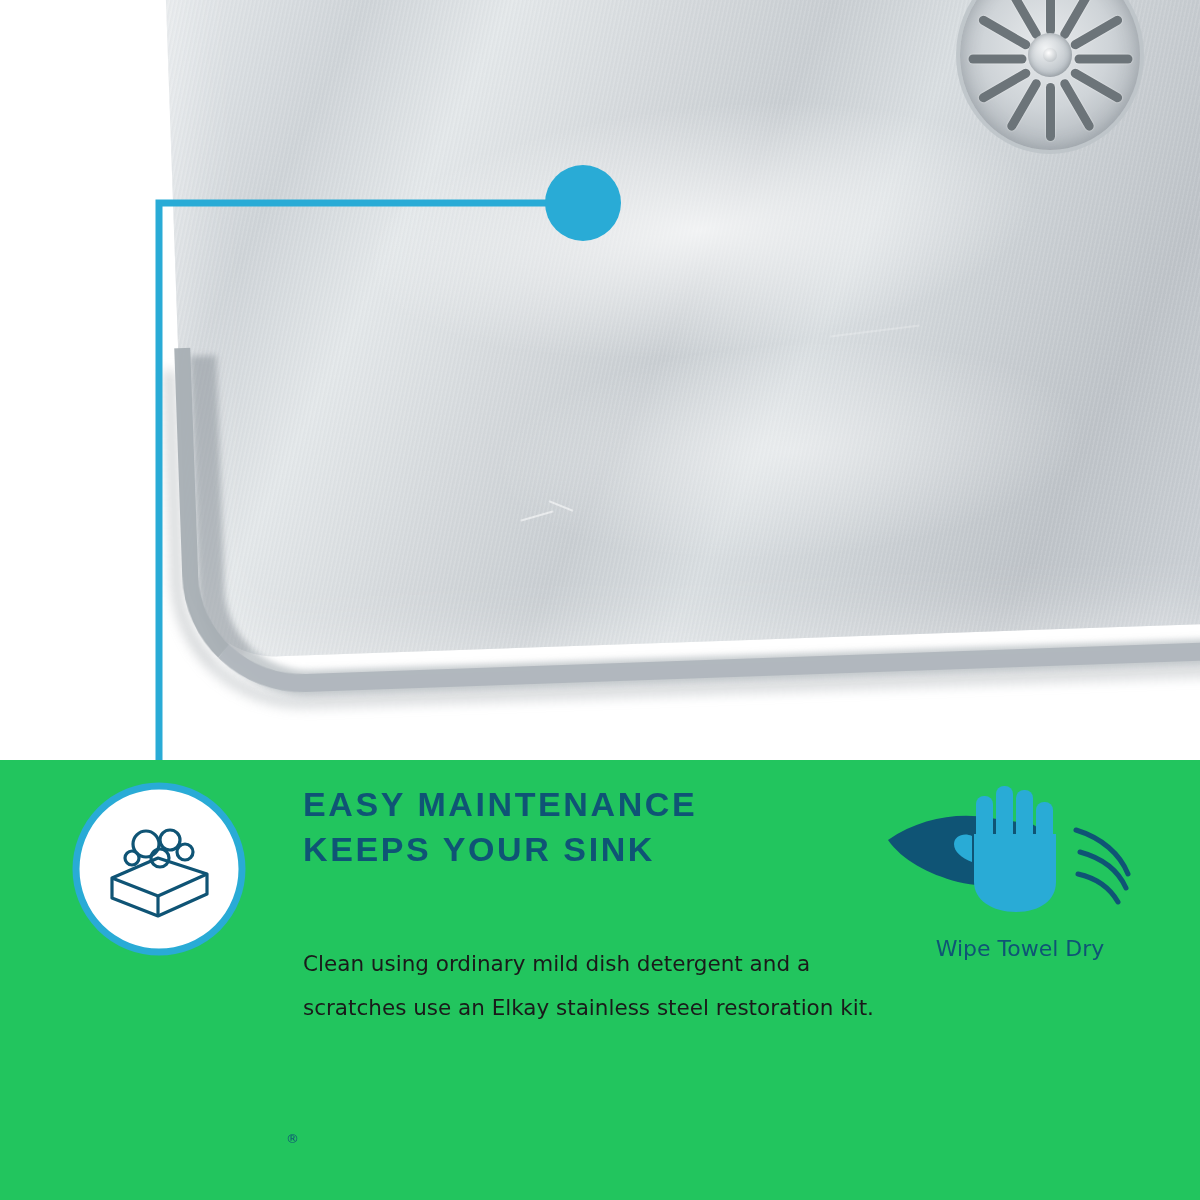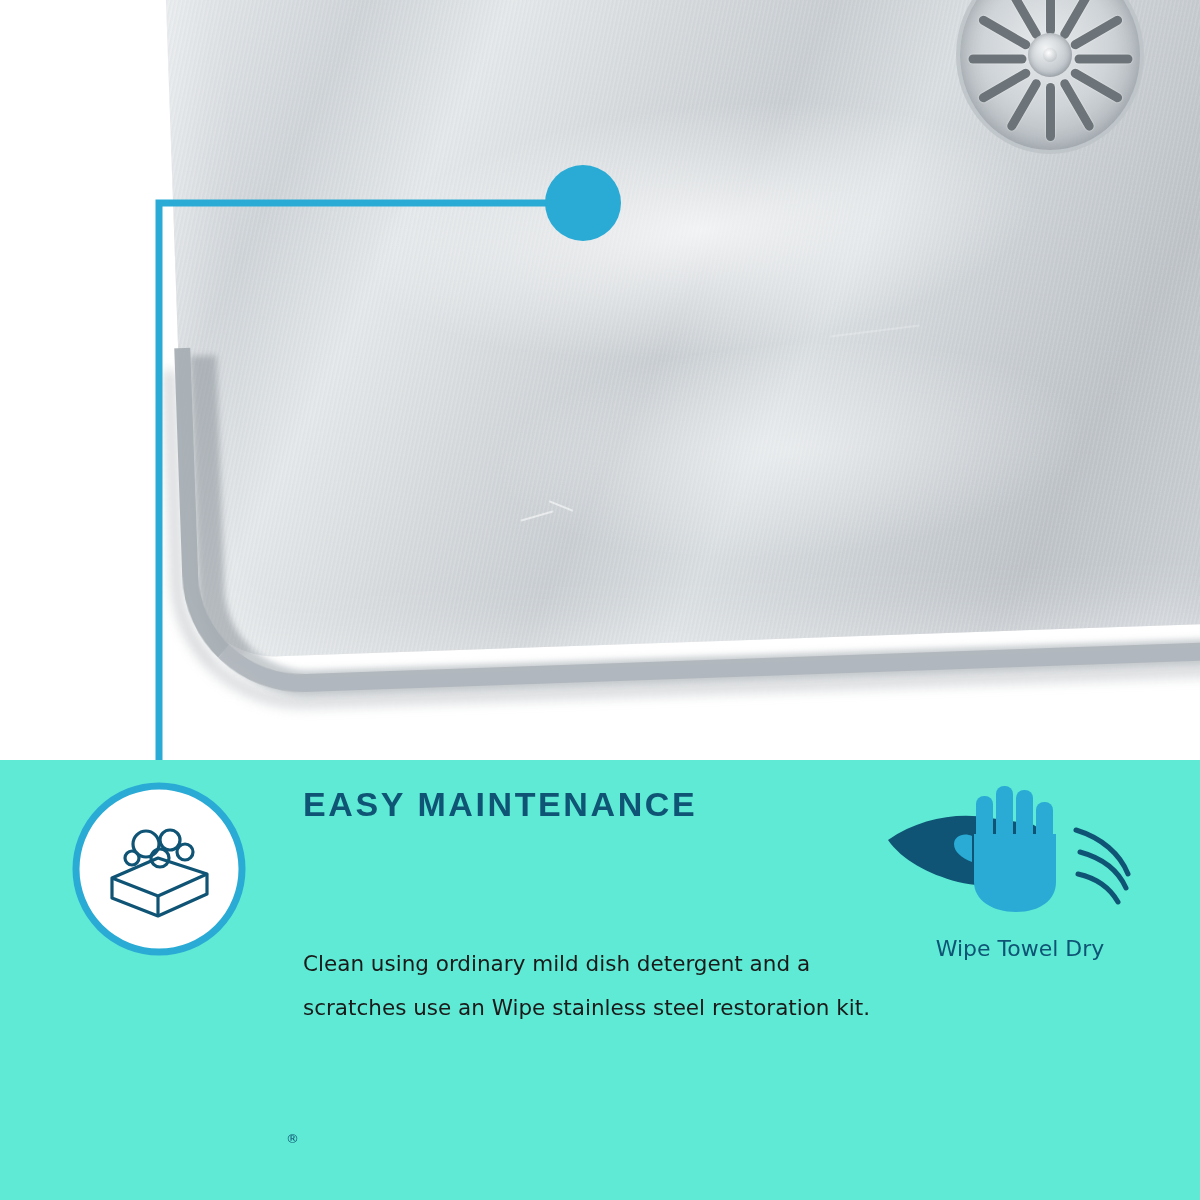--- a/index.html
+++ b/index.html
@@ -176,21 +176,21 @@
     pointer-events: none;
   }
 
   
   #content {
     position: absolute;
     left: 0;
     top: 760px;
     width: 1200px;
     height: 440px;
-    background: #5eead4;
+    background: #22c55e;
   }
 
   .badge-circle {
     position: absolute;
     left: 72px;
     top: 22px;
     width: 174px;
     height: 174px;
   }
 
@@ -300,25 +300,26 @@
       <circle cx="74" cy="62" r="13" fill="none" stroke="#0F5475" stroke-width="3.2"></circle>
       <circle cx="98" cy="58" r="10" fill="none" stroke="#0F5475" stroke-width="3.2"></circle>
       <circle cx="113" cy="70" r="8" fill="none" stroke="#0F5475" stroke-width="3.2"></circle>
       <circle cx="88" cy="76" r="9" fill="none" stroke="#0F5475" stroke-width="3.2"></circle>
       <circle cx="60" cy="76" r="7" fill="none" stroke="#0F5475" stroke-width="3.2"></circle>
     </svg>
   </div>
 
   <div class="headline">
     <div>EASY MAINTENANCE</div>
+    <div>KEEPS YOUR SINK</div>
   </div>
 
   <div class="body-copy">
     <div>Clean using ordinary mild dish detergent and a</div>
-    <div>scratches use an Wipe stainless steel restoration kit.</div>
+    <div>scratches use an Elkay stainless steel restoration kit.</div>
   </div>
 
   <div class="wipe-block">
     <svg viewBox="0 0 280 150" width="280" height="150">
 
       <path d="M8 62 C40 40 78 34 110 40 L152 46 C168 54 172 74 160 86 C142 104 108 112 78 104 C48 96 22 82 8 62 Z" fill="#0F5475"></path>
       <path d="M96 96 C110 108 130 114 146 112 C140 100 130 92 118 88 Z" fill="#0F5475"></path>
 
       <g fill="#29ABD6">
         <rect x="96" y="18" width="17" height="58" rx="8"></rect>

